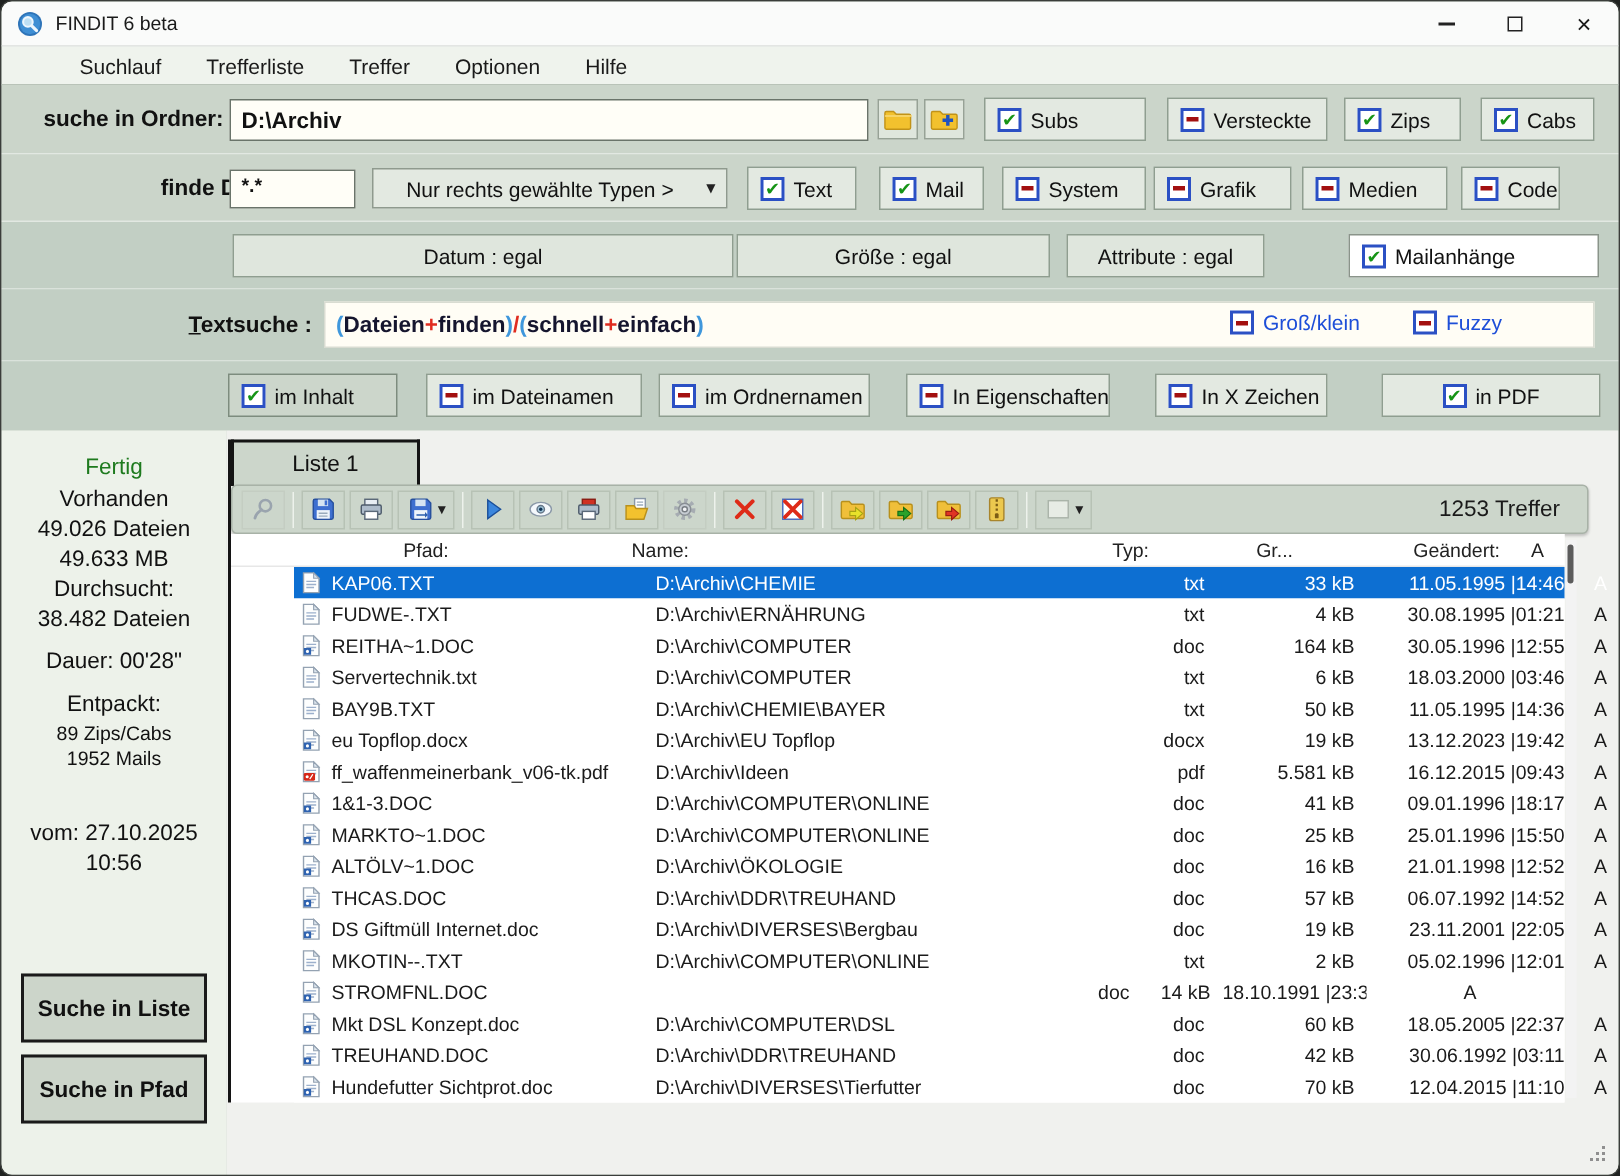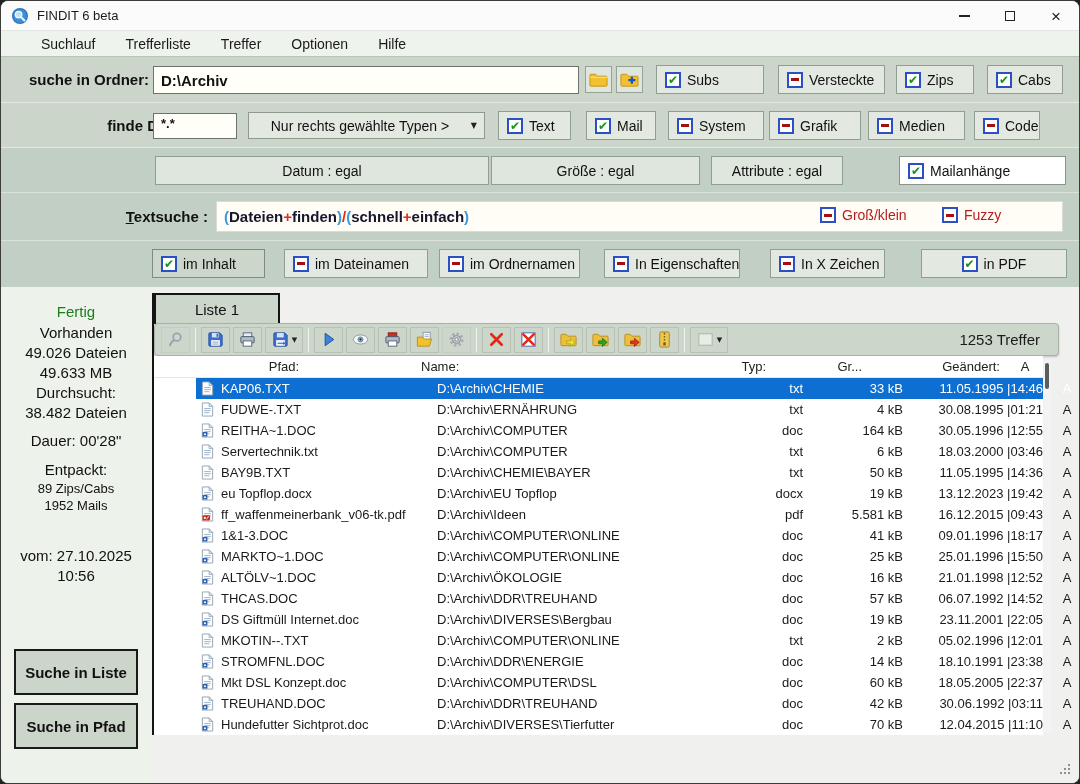--- a/index.html
+++ b/index.html
@@ -9,21 +9,21 @@
   .titlebar{position:relative;height:30px;background:#fafbfa;display:flex;align-items:center;padding-left:10px;border-bottom:1px solid #e3e5e3;}
   .app-icon{width:18px;height:18px;display:inline-flex;margin-right:8px;}
   .app-icon svg{width:18px;height:18px;}
   .win-title{font-size:13px;color:#1a1a1a;}
   .win-controls{position:absolute;right:0;top:0;height:30px;display:flex;}
   .wc{width:46px;height:30px;display:flex;align-items:center;justify-content:center;color:#1a1a1a;}
   .wc .minline{width:11px;height:1.6px;background:#222;display:block;}
   .wc .maxbox{width:10px;height:10px;border:1.4px solid #222;display:block;}
   .wc.close{font-size:17px;font-weight:400;line-height:1;}
   
-  .menubar{height:26px;background:#eff3ed;display:flex;align-items:center;padding-left:40px;border-bottom:1px solid #b9c3b8;}
+  .menubar{height:26px;background:#eff3ed;display:flex;align-items:center;padding-left:52px;border-bottom:1px solid #b9c3b8;}
   .menu-item{font-size:14px;color:#1a1a1a;margin-right:30px;}
   
   .row{position:relative;width:100%;}
   .rowA{height:46px;background:#cbd5ca;border-bottom:1px solid rgba(255,255,255,.45);}
   .rowB{height:45px;background:#cbd5ca;border-bottom:1px solid rgba(255,255,255,.45);}
   .rowC{height:45px;background:#c2cfc4;border-bottom:1px solid rgba(255,255,255,.4);}
   .rowD{height:48px;background:#c2cfc4;border-bottom:1px solid rgba(255,255,255,.4);}
   .rowE{height:46px;background:#c2cfc4;}
   .lbl{position:absolute;font-weight:bold;font-size:15px;color:#111;}
   .lblA{left:0;width:148px;top:14px;text-align:right;}
@@ -66,21 +66,21 @@
   .filter-btn:nth-child(1){width:334px;}
   .filter-btn:nth-child(2){width:209px;margin-left:2px;}
   .filter-btn:nth-child(3){width:132px;margin-left:11px;}
   #mailToggle{position:absolute;left:898px;top:8px;}
   #mailToggle .toggle{width:167px;}
   
   .query{position:absolute;left:215px;top:8px;width:847px;height:31px;background:#fffdf5;border:1px solid #d9dcd2;display:flex;align-items:center;padding-left:7px;font-size:15px;font-weight:bold;}
   .seg-paren{color:#3f97dc;}
   .seg-word{color:#15152e;}
   .seg-op{color:#e02c20;}
-  .qtoggle{position:absolute;top:5px;display:flex;align-items:center;gap:6px;font-size:14px;font-weight:normal;color:#b91c1c;}
+  .qtoggle{position:absolute;top:5px;display:flex;align-items:center;gap:6px;font-size:14px;font-weight:normal;color:#1d4ed8;}
   .qtoggle.q0{left:603px;}
   .qtoggle.q1{left:725px;}
   
   #scopeToggles{position:absolute;left:151px;top:8px;white-space:nowrap;}
   #scopeToggles .toggle:nth-child(1){width:113px;}
   #scopeToggles .toggle:nth-child(2){width:144px;margin-left:19px;}
   #scopeToggles .toggle:nth-child(3){width:141px;margin-left:11px;}
   #scopeToggles .toggle:nth-child(4){width:136px;margin-left:24px;}
   #scopeToggles .toggle:nth-child(5){width:115px;margin-left:30px;}
   #scopeToggles .toggle:nth-child(6){width:146px;margin-left:36px;justify-content:center;}
@@ -773,21 +773,20 @@
                     <path d="M8.2 1 V4.8 H12 z" fill="#dde6ee" stroke="#94a2b2" stroke-width=".8"></path>
                     <g stroke="#9cb0cc" stroke-width="1">
                       <path d="M3 7 h7 M3 9.2 h7 M3 11.4 h5.5"></path>
                     </g>
                     <rect x="1.2" y="9.6" width="5.2" height="4.8" fill="#2e62b0"></rect>
                     <circle cx="3.8" cy="12" r="1.1" fill="#fff"></circle>
                   </svg>
                 </span>
               </span>
               <span class="td c-name">STROMFNL.DOC</span>
-              <span class="td c-path">D:\Archiv\DDR\ENERGIE</span>
               <span class="td c-type">doc</span>
               <span class="td c-size">14 kB</span>
               <span class="td c-date">18.10.1991 |23:38</span>
               <span class="td c-attr">A</span>
             </div>
             <div class="tr">
               <span class="td c-icon">
                 <span style="display:inline-flex">
                   <svg viewBox="0 0 13 16">
                     <path d="M1 1 h7.2 L12 4.8 V15 H1 z" fill="#fdfefe" stroke="#94a2b2" stroke-width="1"></path>

